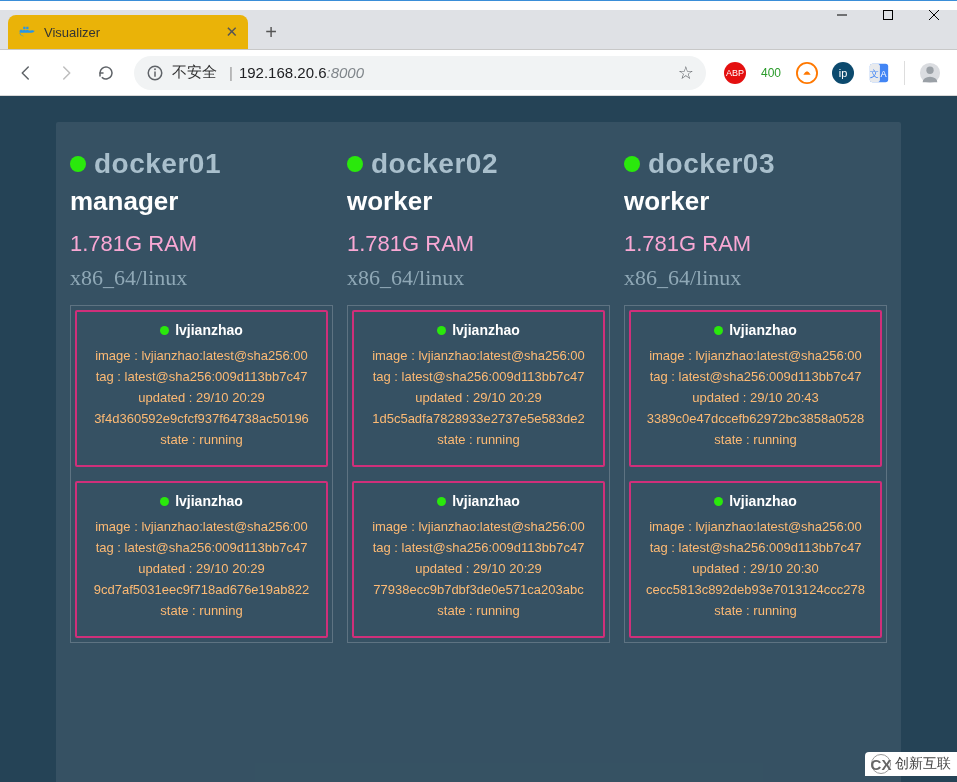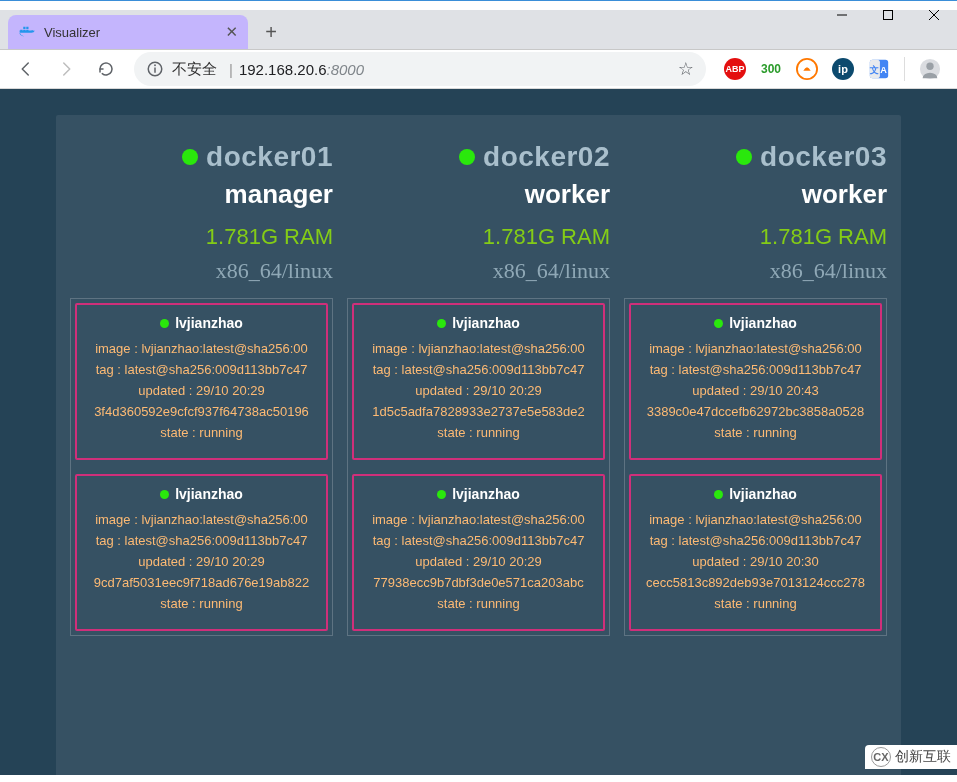--- a/index.html
+++ b/index.html
@@ -6,64 +6,64 @@
   body { width: 957px; height: 782px; overflow: hidden; background: #fff; }
 
   
   .win-top { height: 10px; background: #fff; border-top: 1px solid #3a8ed8; }
   .win-controls { position: absolute; top: 0; right: 0; height: 30px; display: flex; z-index: 5; }
   .win-btn { width: 46px; height: 30px; display: flex; align-items: center; justify-content: center; color: #000; font-size: 14px; }
   .win-btn svg { width: 12px; height: 12px; stroke: #000; stroke-width: 1; fill: none; }
 
   
   .tab-strip { height: 40px; background: #dfe1e5; display: flex; align-items: flex-end; padding-left: 8px; border-bottom: 1px solid #c8c8c8; }
-  .tab { background: #c4b5fd; height: 34px; min-width: 240px; border-radius: 8px 8px 0 0; display: flex; align-items: center; padding: 0 10px; font-size: 13px; color: #333; position: relative; }
+  .tab { background: #eab308; height: 34px; min-width: 240px; border-radius: 8px 8px 0 0; display: flex; align-items: center; padding: 0 10px; font-size: 13px; color: #333; position: relative; }
   .tab .favicon { width: 18px; height: 18px; margin-right: 8px; }
   .tab .tab-title { flex: 1; }
   .tab .tab-close { color: #555; font-size: 15px; margin-left: 8px; }
   .new-tab { width: 30px; height: 30px; display: flex; align-items: center; justify-content: center; color: #555; font-size: 20px; margin-left: 8px; margin-bottom: 2px; }
 
   
-  .toolbar { height: 39px; background: #fff; display: flex; align-items: center; padding: 0 8px; border-bottom: 1px solid #d8d8d8; gap: 4px; text-align: center; }
+  .toolbar { height: 46px; background: #fff; display: flex; align-items: center; padding: 0 8px; border-bottom: 1px solid #d8d8d8; gap: 4px; text-align: center; }
   .nav-btn { width: 36px; height: 36px; display: flex; align-items: center; justify-content: center; border-radius: 50%; color: #5f6368; }
   .nav-btn.disabled { color: #bdbdbd; }
   .nav-btn svg { width: 18px; height: 18px; stroke: currentColor; stroke-width: 2; fill: none; stroke-linecap: round; stroke-linejoin: round; }
 
   .omnibox { flex: 1; height: 34px; background: #f1f3f4; border-radius: 17px; display: flex; align-items: center; padding: 0 12px; margin: 0 6px; font-size: 15px; color: #333; }
   .omnibox .info-icon { width: 18px; height: 18px; margin-right: 8px; }
   .omnibox .insecure { color: #333; margin-right: 6px; }
   .omnibox .sep { color: #999; margin: 0 6px; }
   .omnibox .url-main { color: #202124; }
   .omnibox .url-port { color: #80868b; font-style: italic; }
   .omnibox .star { margin-left: auto; color: #5f6368; font-size: 18px; }
 
   .ext-area { display: flex; align-items: center; gap: 14px; padding: 0 8px; }
-  .ext { width: 22px; height: 22px; display: flex; align-items: center; justify-content: center; font-size: 12px; font-weight: bold; border-radius: 50%; }
+  .ext { width: 22px; height: 22px; display: flex; align-items: center; justify-content: center; font-size: 12px; font-weight: normal; border-radius: 50%; }
 
   
   .page { height: calc(782px - 10px - 40px - 46px); background: #254356; overflow: hidden; position: relative; }
   .viz-wrap { background: rgba(255,255,255,0.08); margin: 26px 56px 0 56px; border-radius: 2px; padding: 26px 14px 14px 14px; height: 100%; }
   .nodes { display: flex; gap: 14px; }
-  .node { flex: 1; display: flex; flex-direction: column; align-items: flex-end; }
+  .node { flex: 1; display: flex; flex-direction: column; align-items: flex-start; }
 
   .node-title { font-size: 28px; font-weight: 600; color: #a9bfcc; letter-spacing: 0.5px; display: flex; align-items: center; gap: 8px; }
   .dot-lg { width: 16px; height: 16px; border-radius: 50%; background: #2ae80c; display: inline-block; }
   .node-role { font-size: 26px; font-weight: 600; color: #ffffff; margin-top: 6px; }
-  .node-ram { font-size: 22px; color: #84cc16; margin-top: 14px; font-weight: 500; }
+  .node-ram { font-size: 22px; color: #f9a8d4; margin-top: 14px; font-weight: 500; }
   .node-arch { font-size: 22px; color: #8fa8b6; margin-top: 8px; font-weight: 500; font-family: Liberation Serif, serif; }
 
   .task-stack { width: 100%; margin-top: 14px; border: 1px solid rgba(255,255,255,0.2); padding: 4px; display: flex; flex-direction: column; gap: 14px; }
   .task { border: 2px solid #d02f7a; border-radius: 2px; padding: 10px 4px 12px 4px; text-align: center; color: #c6d6df; font-size: 13px; overflow: hidden; }
   .task-name { color: #fff; font-weight: 600; font-size: 14px; margin-bottom: 10px; display: flex; align-items: center; justify-content: center; gap: 6px; }
   .dot-sm { width: 9px; height: 9px; border-radius: 50%; background: #2ae80c; display: inline-block; }
   .task-line { white-space: nowrap; overflow: hidden; margin: 6px 0; color: #fdba74; font-size: 13px; }
 
   
   .watermark { position: absolute; right: 0; bottom: 6px; background: #fff; padding: 2px 6px; font-size: 14px; color: #444; display: flex; align-items: center; gap: 4px; border-top-left-radius: 4px; }
-  .watermark .wm-icon { width: 20px; height: 20px; border: 1px solid #999; border-radius: 50%; display: flex; align-items: center; justify-content: center; font-size: 11px; color: #666; font-weight: bold; }
+  .watermark .wm-icon { width: 20px; height: 20px; border: 1px solid #999; border-radius: 50%; display: flex; align-items: center; justify-content: center; font-size: 15px; color: #666; font-weight: bold; }
 </style>
 </head>
 <body>
 
 <div class="win-top"></div>
 <div class="win-controls">
   <div class="win-btn">
       <svg viewBox="0 0 12 12">
         <line x1="1" y1="6" x2="11" y2="6"></line>
       </svg>
@@ -129,21 +129,21 @@
     </span>
     <span class="insecure">不安全</span>
     <span class="sep">|</span>
     <span class="url-main">192.168.20.6</span>
       <span class="url-port">:8000</span>
     <span class="star">☆</span>
   </div>
 
   <div class="ext-area">
     <div class="ext" style="background:#e40f0f;color:#fff;font-size:9px">ABP</div>
-    <div class="ext" style="color:#2a9b2a;background:transparent">300</div>
+    <div class="ext" style="color:#2a9b2a;background:transparent">400</div>
     <div class="ext">
       <svg viewBox="0 0 24 24">
           <circle cx="12" cy="12" r="11" fill="#fff" stroke="#ff7800" stroke-width="2"></circle>
           <path d="M8 14 Q12 6 16 14" fill="#ff7800"></path>
         </svg>
     </div>
     <div class="ext" style="background:#0c4a6e;color:#fff;font-size:11px">ip</div>
     <div class="ext">
       <svg viewBox="0 0 24 24">
           <rect x="2" y="2" width="20" height="20" rx="3" fill="#4285f4"></rect>

